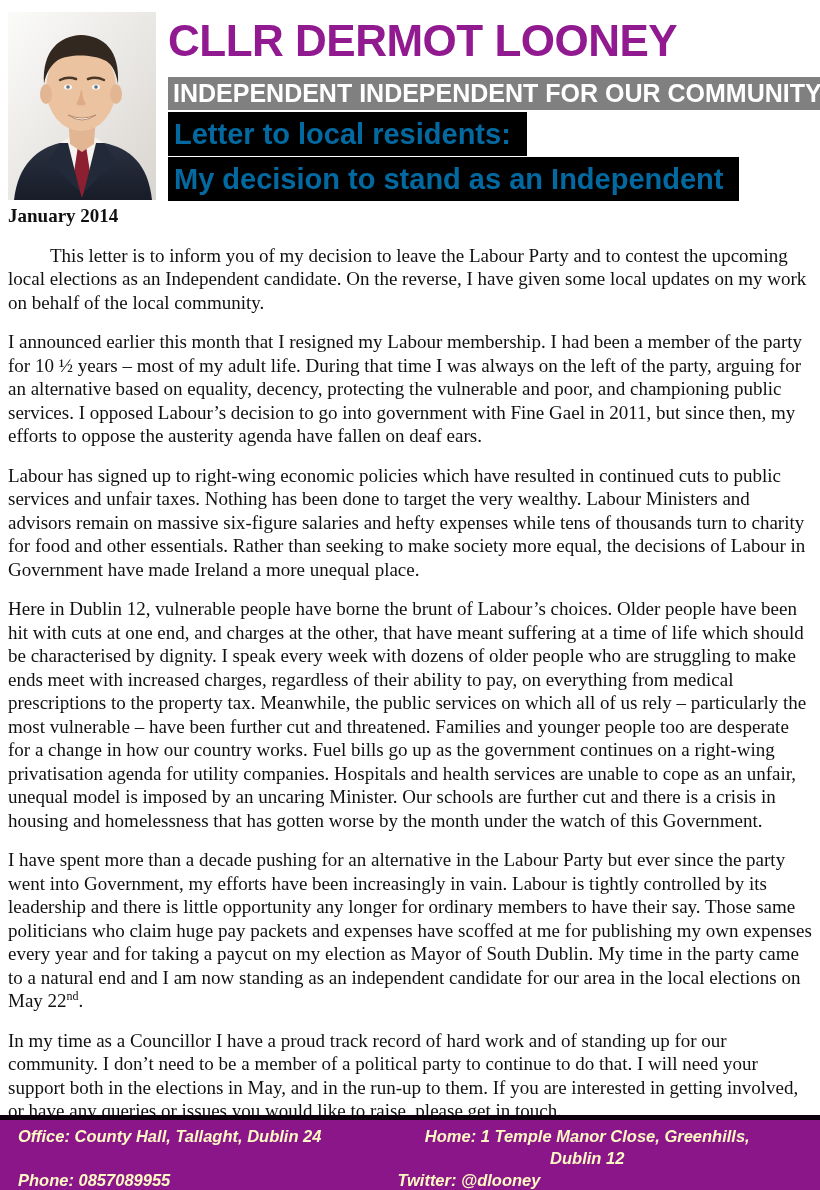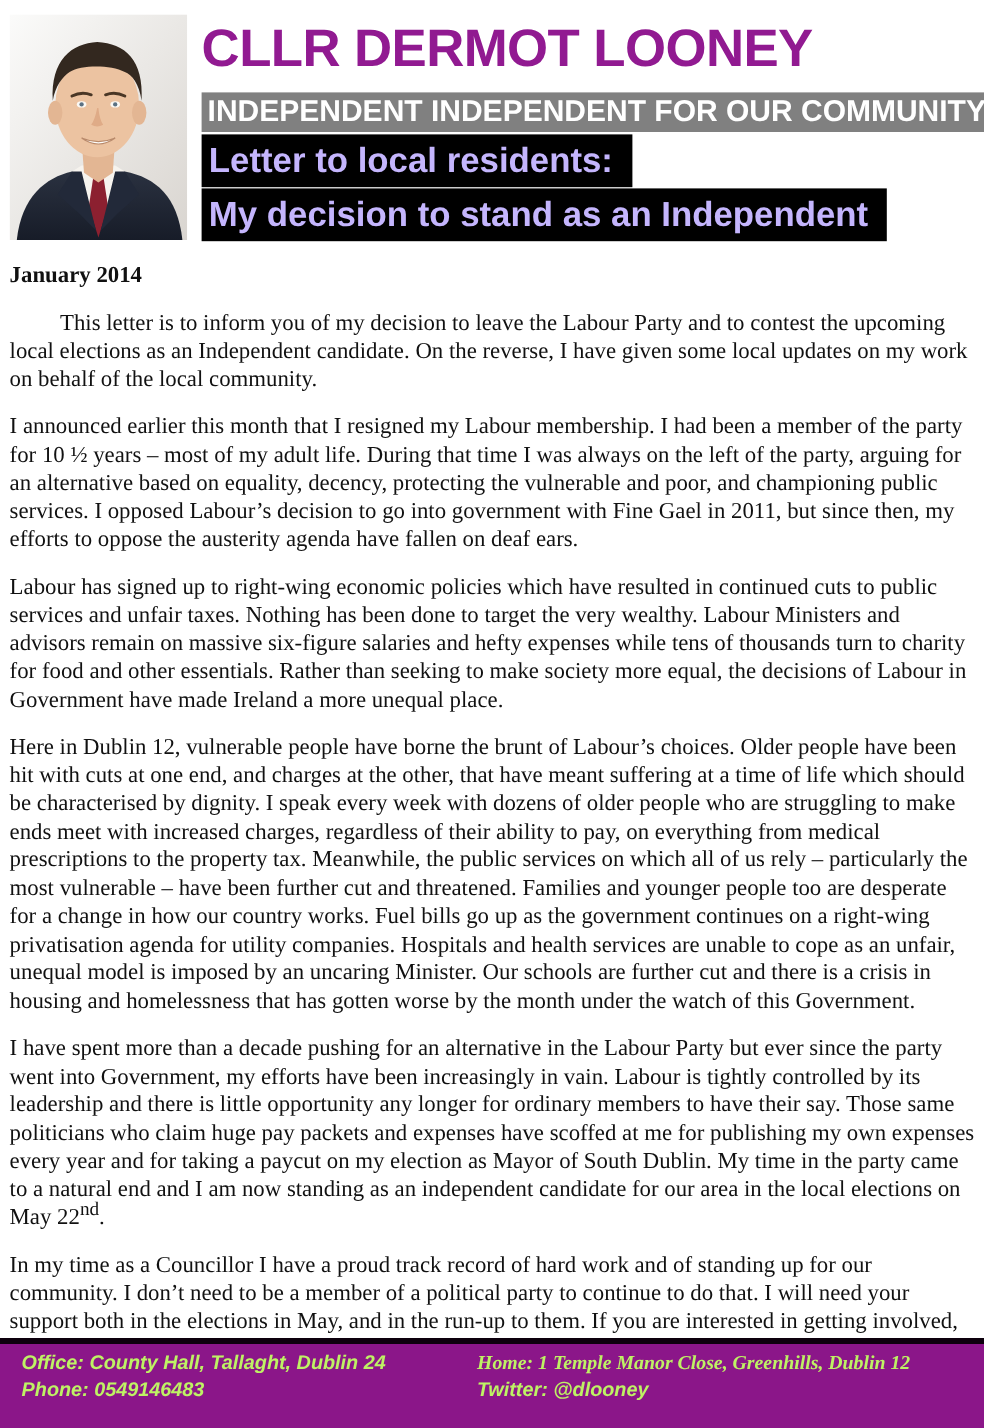--- a/index.html
+++ b/index.html
@@ -33,60 +33,60 @@
     background:var(--barGray, #808080);
     color:#fff;
     font-family:"Liberation Sans", sans-serif;
     font-weight:bold; font-size:25px; line-height:33px;
     padding:0 12px 0 5px;
     white-space:nowrap;
   }
   .banner-line {
     position:absolute; left:168px;
     background:var(--barBlack, #000);
-    color:#c4b5fd;
+    color:#0369a1;
     font-family:"Liberation Sans", sans-serif;
     font-weight:bold; font-size:29px; line-height:44px;
     padding:0 16px 0 6px;
     white-space:nowrap;
   }
   .banner-line.l1 { top:112px; }
   .banner-line.l2 { top:157px; }
 
   
-  .letter-body { padding:16px 8px 0 8px; font-size:19px; line-height:23.5px; }
+  .letter-body { padding:2px 8px 0 8px; font-size:19px; line-height:23.5px; }
   .letter-date { font-weight:bold; }
   .letter-par { margin:16px 0 11px 0; }
   .letter-par.indent { text-indent:42px; }
-  .letter-par sup { font-size:16px; line-height:0; }
+  .letter-par sup { font-size:12px; line-height:0; }
   .signature {
     text-align:right;
     font-weight:bold; font-style:italic;
     font-size:19.5px;
     padding-right:0px;
     margin-top:1px;
   }
 
   
   .footer {
     position:absolute; left:0; bottom:0;
     width:820px; height:75px;
     background:var(--footerPurple, #8b1689);
     border-top:5px solid #0d000d;
-    color:#bef264;
+    color:#fef9c3;
     font-family:"Liberation Sans", sans-serif;
     font-weight:bold; font-style:italic;
     font-size:16.5px; line-height:22px;
     padding:5px 43px 0 18px;
   }
   .footer-row { display:flex; }
   .footer-row .cell { flex:1; }
   .footer-row .cell.c-left  { text-align:left; }
   .footer-row .cell.c-mid   { }
-  .footer-row .cell.c-right { text-align:left;font-family:Liberation Serif, serif; }
+  .footer-row .cell.c-right { text-align:center; }
 </style>
 </head>
 <body>
 
 <div class="page">
 
   <div class="header">
 
     <svg class="photo" viewBox="0 0 148 188" xmlns="http://www.w3.org/2000/svg">
       <defs>
@@ -153,19 +153,19 @@
 
     <div class="signature">Dermot Looney</div>
   </div>
 
   <div class="footer">
     <div class="footer-row">
       <span class="cell c-left">Office: County Hall, Tallaght, Dublin 24</span>
       <span class="cell c-right">Home: 1 Temple Manor Close, Greenhills, Dublin 12</span>
     </div>
     <div class="footer-row">
-      <span class="cell c-left">Phone: 0549146483</span>
+      <span class="cell c-left">Phone: 0857089955</span>
       <span class="cell c-mid">Twitter: @dlooney</span>
     </div>
 
   </div>
 
 </div>
 
 </body></html>

